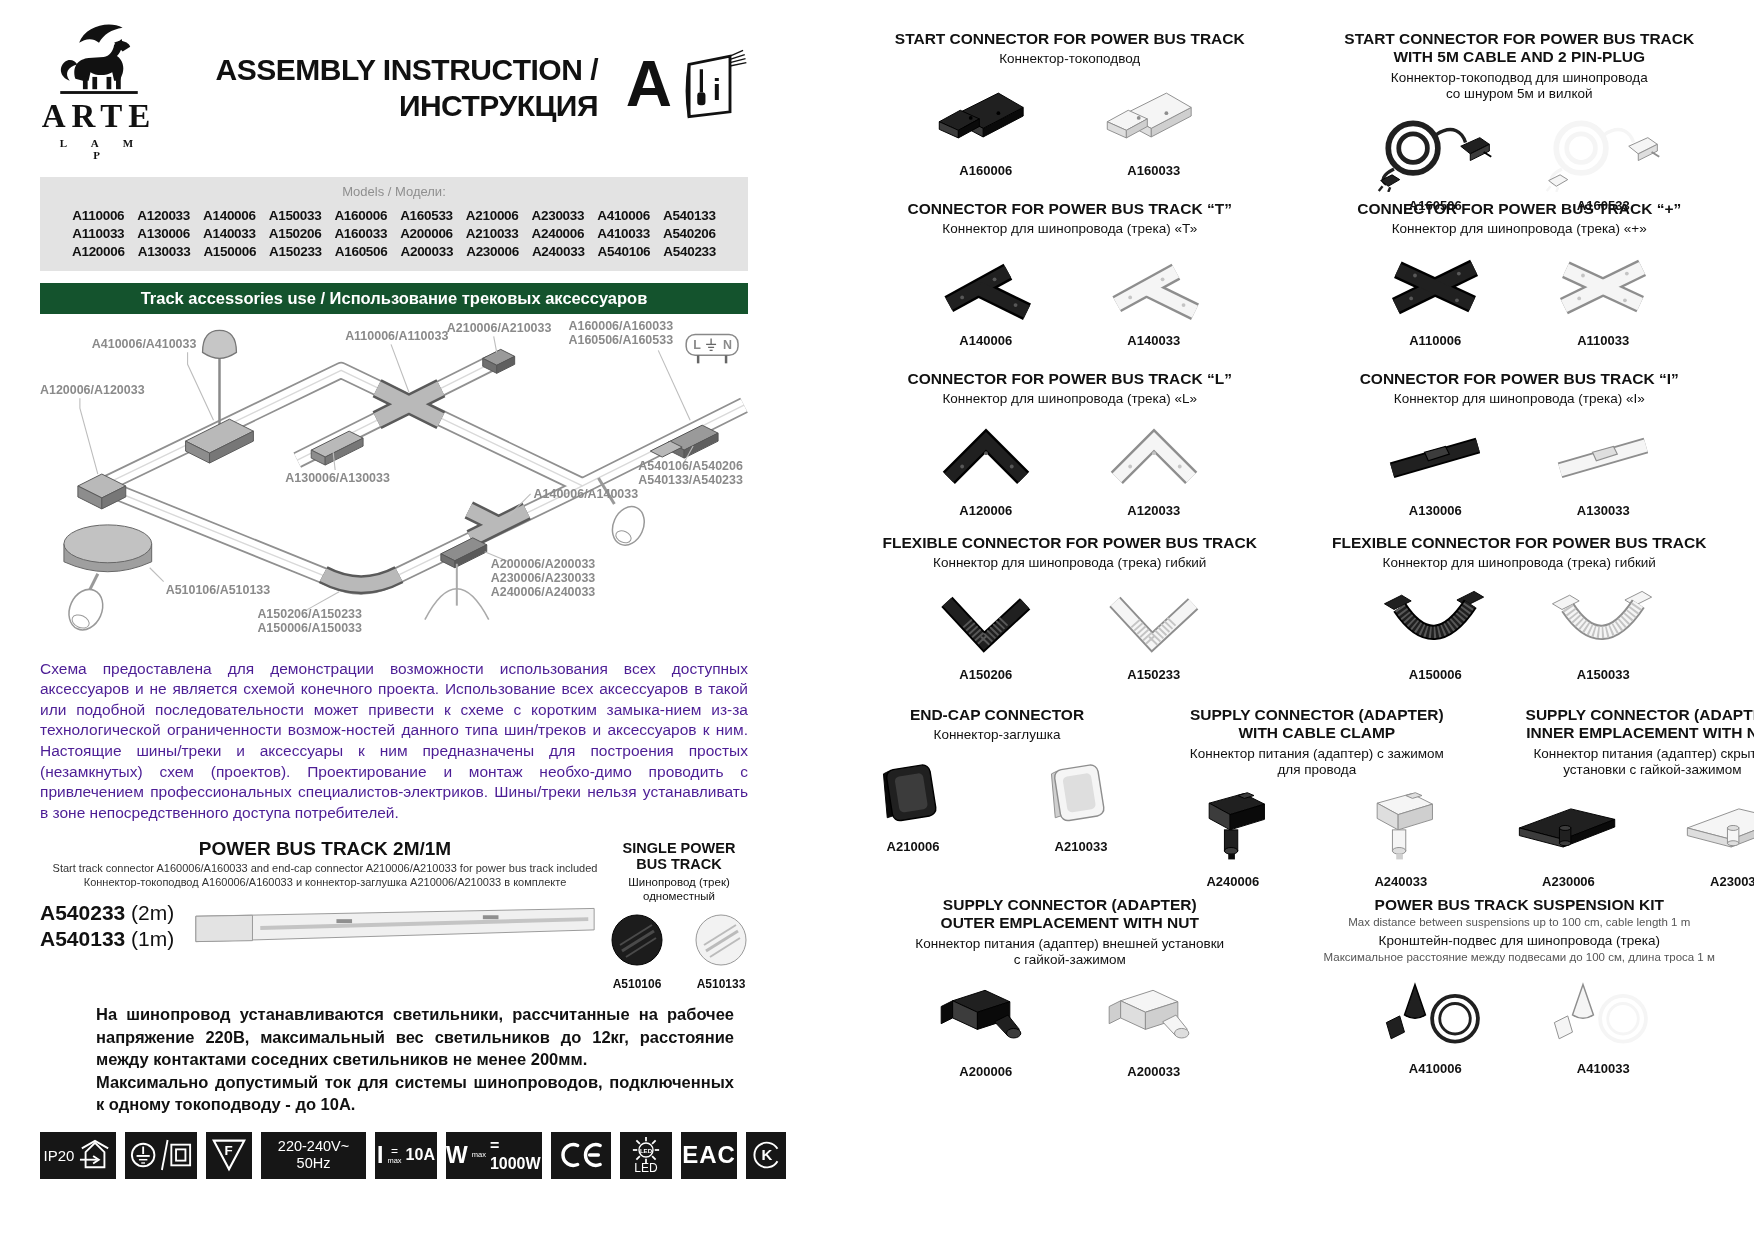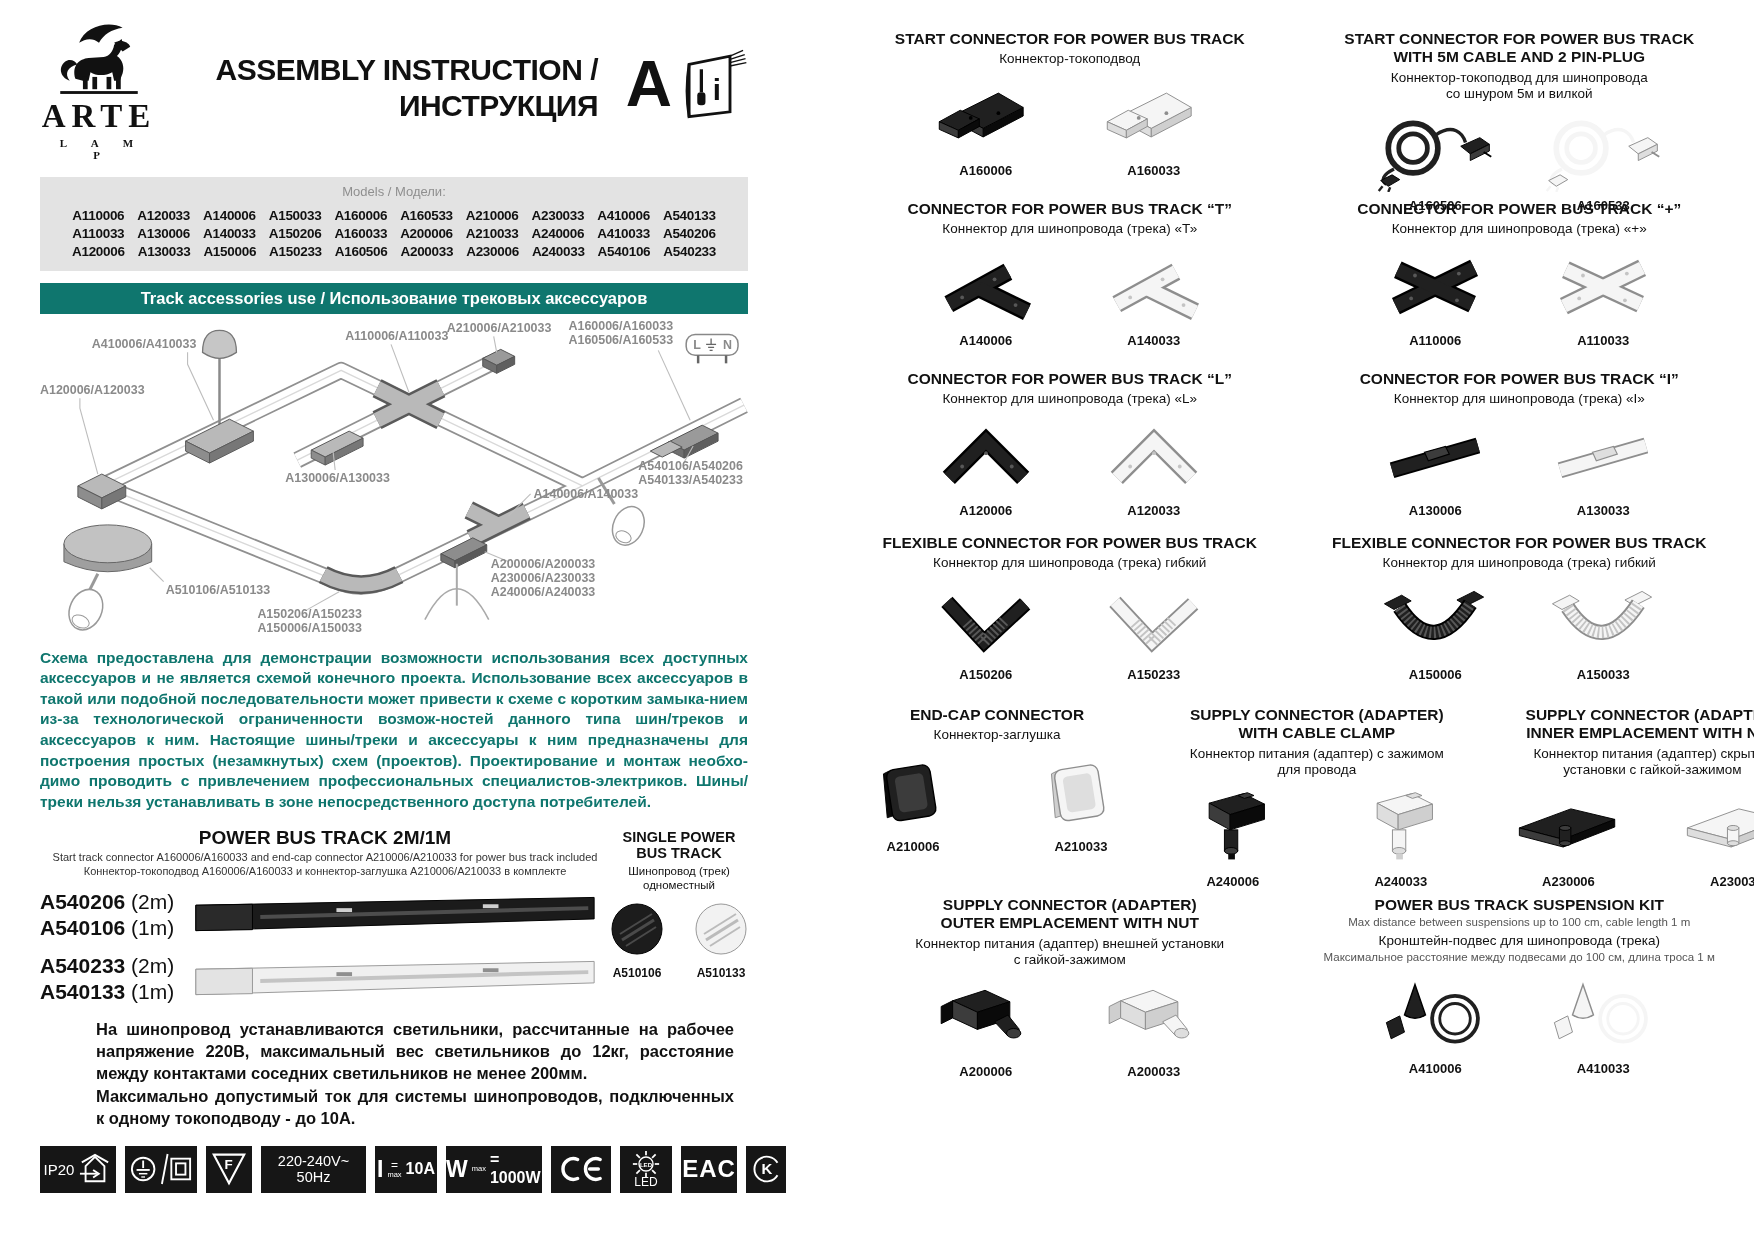--- a/index.html
+++ b/index.html
@@ -12,25 +12,25 @@
   .hdr{display:flex;align-items:flex-start;}
   .logo{width:118px;text-align:center;flex:0 0 auto;font-weight:bold;}
   .logo .arte{font-family:"Liberation Serif",serif;font-size:33px;letter-spacing:6px;margin-top:-4px;}
   .logo .lamp{font-family:"Liberation Serif",serif;font-size:11px;letter-spacing:11px;margin-top:2px;padding-left:6px;}
   .hdr-title{flex:1;text-align:right;font-weight:bold;font-size:30px;line-height:1.2;padding-top:34px;letter-spacing:-0.5px;}
   .doc-ico{flex:0 0 auto;width:150px;display:flex;align-items:center;justify-content:flex-end;padding-top:28px;}
   .doc-letter{font-size:64px;font-weight:bold;line-height:1;margin-right:4px;}
   .models{background:#e3e3e3;margin-top:16px;padding:7px 4px 9px;}
   .models-label{text-align:center;color:#8f8f8f;font-size:13px;margin-bottom:8px;}
   .models-row{display:flex;justify-content:center;gap:13px;font-weight:bold;font-size:13.5px;letter-spacing:-0.3px;line-height:1.35;}
-  .banner{background:#0f766e;color:#fff;font-weight:bold;font-size:16.5px;text-align:center;padding:6px 0;margin-top:12px;}
+  .banner{background:#14532d;color:#fff;font-weight:bold;font-size:16.5px;text-align:center;padding:6px 0;margin-top:12px;}
   .diagram{position:relative;height:328px;margin-top:4px;}
   .diagram svg{position:absolute;inset:0;}
   .dlabel{font-weight:bold;font-size:12.5px;fill:#8a8a8a;}
-  .disclaimer{color:#0f766e;font-weight:bold;font-size:15.5px;line-height:1.33;text-align:justify;margin-top:2px;}
+  .disclaimer{color:#4c1d95;font-weight:normal;font-size:15.5px;line-height:1.33;text-align:justify;margin-top:13px;}
   
   .pbt{display:flex;margin-top:14px;}
   .pbt-main{width:570px;}
   .pbt-title{font-weight:bold;font-size:19px;text-align:center;}
   .pbt-sub{font-size:11px;color:#333;text-align:center;margin-top:2px;}
   .pbt-title-ru{font-size:16px;text-align:center;margin-top:3px;}
   .track-row{display:flex;align-items:center;margin-top:12px;}
   .track-codes{width:150px;flex:0 0 auto;font-size:21px;line-height:1.25;}
   .track-codes b{font-weight:bold;}
   .track-img{width:410px;height:44px;}
@@ -292,33 +292,20 @@
 
   <div class="disclaimer">Схема предоставлена для демонстрации возможности использования всех доступных аксессуаров и не является схемой конечного проекта. Использование всех аксессуаров в такой или подобной последовательности может привести к схеме с коротким замыка-нием из-за технологической ограниченности возмож-ностей данного типа шин/треков и аксессуаров к ним. Настоящие шины/треки и аксессуары к ним предназначены для построения простых (незамкнутых) схем (проектов). Проектирование и монтаж необхо-димо проводить с привлечением профессиональных специалистов-электриков. Шины/треки нельзя устанавливать в зоне непосредственного доступа потребителей.</div>
 
   <div class="pbt">
     <div class="pbt-main">
       <div class="pbt-title">POWER BUS TRACK 2M/1M</div>
       <div class="pbt-sub">Start track connector A160006/A160033 and end-cap connector A210006/A210033 for power bus track included</div>
       <div class="pbt-sub">Коннектор-токоподвод A160006/A160033 и коннектор-заглушка A210006/A210033 в комплекте</div>
       <div class="track-row">
         <div class="track-codes">
-          <div><b>A540206</b> <span>(2m)</span></div>
-          <div><b>A540106</b> <span>(1m)</span></div>
-        </div>
-        <svg class="track-img" viewBox="0 0 420 44">
-          <polygon points="6,12 414,4 414,26 6,38" fill="#1b1b1b" stroke="#000"></polygon>
-          <polygon points="6,12 64,11 64,37 6,38" fill="#2a2a2a" stroke="#000"></polygon>
-          <line x1="72" y1="24" x2="408" y2="15" stroke="#4d4d4d" stroke-width="4"></line>
-          <rect x="150" y="15" width="16" height="4" fill="#cfcfcf"></rect>
-          <rect x="300" y="11" width="16" height="4" fill="#cfcfcf"></rect>
-        </svg>
-      </div>
-      <div class="track-row">
-        <div class="track-codes">
           <div><b>A540233</b> <span>(2m)</span></div>
           <div><b>A540133</b> <span>(1m)</span></div>
         </div>
         <svg class="track-img" viewBox="0 0 420 44">
           <polygon points="6,12 414,4 414,26 6,38" fill="#f0f0f0" stroke="#999"></polygon>
           <polygon points="6,12 64,11 64,37 6,38" fill="#e3e3e3" stroke="#999"></polygon>
           <line x1="72" y1="24" x2="408" y2="15" stroke="#c4c4c4" stroke-width="4"></line>
           <rect x="150" y="15" width="16" height="4" fill="#8f8f8f"></rect>
           <rect x="300" y="11" width="16" height="4" fill="#8f8f8f"></rect>
         </svg>

